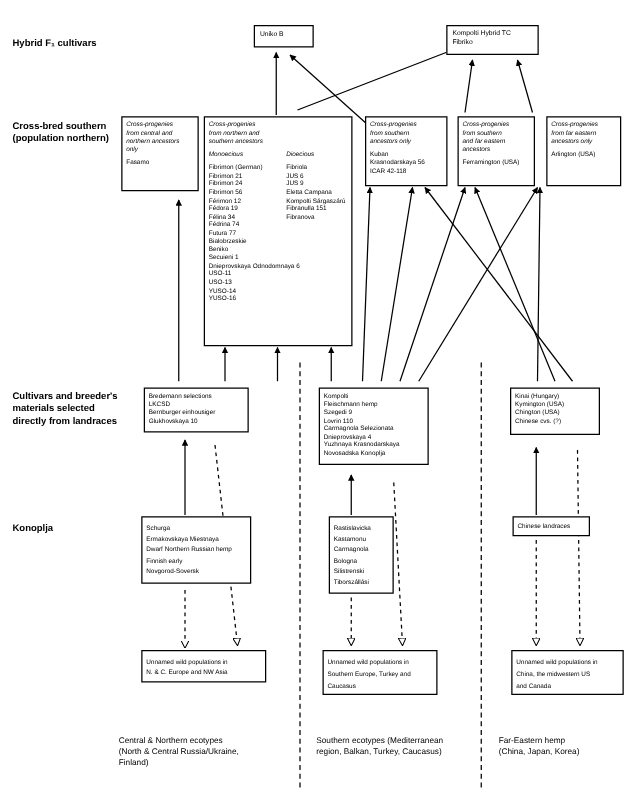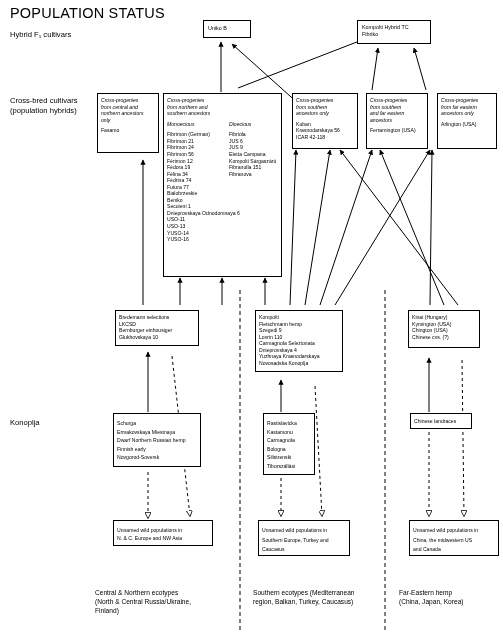--- a/index.html
+++ b/index.html
@@ -1,21 +1,21 @@
 <!DOCTYPE html>
 <html><head>
 <meta charset="utf-8">
 <style>
   html,body{margin:0;padding:0;background:#ffffff;}
   body{width:503px;height:640px;position:relative;overflow:hidden;
        font-family:"Liberation Sans","DejaVu Sans",sans-serif;color:#000;}
   #canvas{position:absolute;left:0;top:0;width:503px;height:640px;}
   .abs{position:absolute;}
   .title{font-size:14.5px;letter-spacing:.2px;}
-  .rowlabel{font-size:7.6px;line-height:10px;}
+  .rowlabel{font-size:7.6px;line-height:10px;font-weight:bold;}
   .box{border:1px solid #000;background:#fff;box-sizing:border-box;}
   .ital{font-style:italic;}
   .colhead{font-style:italic;}
   .cellwrap{padding:3px 3px 2px 3px;}
   .twocol{display:flex;}
   .twocol .c{flex:0 0 auto;}
   .lst{list-style:none;margin:0;padding:0;}
   .lst li{font-size:5.1px;line-height:6.55px;white-space:nowrap;}
   .sp{height:4px;}
   .footlabel{font-size:6.6px;line-height:9px;}
@@ -67,29 +67,33 @@
       <line x1="148" y1="472" x2="148" y2="518" stroke-dasharray="3,3" marker-end="url(#ahh)"></line>
       <line x1="281" y1="478" x2="281" y2="516" stroke-dasharray="3,3" marker-end="url(#ahh)"></line>
       <line x1="429" y1="432" x2="429" y2="516" stroke-dasharray="3,3" marker-end="url(#ahh)"></line>
 
       <line x1="172" y1="356" x2="190" y2="516" stroke-dasharray="3,3" marker-end="url(#ahh)"></line>
       <line x1="315" y1="386" x2="322" y2="516" stroke-dasharray="3,3" marker-end="url(#ahh)"></line>
       <line x1="462" y1="360" x2="464" y2="516" stroke-dasharray="3,3" marker-end="url(#ahh)"></line>
     </g>
   </svg>
 
-  <div class="abs title" style="left:10px;top:5px;">POPULATION STATUS</div>
 
   <div class="abs rowlabel" style="left:10px;top:30px;">Hybrid F₁ cultivars</div>
 
   <div class="abs rowlabel" style="left:10px;top:96px;width:120px;">
-    <div>Cross-bred cultivars</div>
-    <div>(population hybrids)</div>
-  </div>
-
+    <div>Cross-bred southern</div>
+    <div>(population northern)</div>
+  </div>
+
+  <div class="abs rowlabel" style="left:10px;top:312px;width:120px;">
+    <div>Cultivars and breeder's</div>
+    <div>materials selected</div>
+    <div>directly from landraces</div>
+  </div>
 
   <div class="abs rowlabel" style="left:10px;top:418px;">Konoplja</div>
 
 
   <div class="abs box" style="left:203px;top:20px;width:48px;height:18px;">
     <div class="cellwrap hdrbox" style="padding:4px 4px;">Uniko B</div>
   </div>
 
   <div class="abs box" style="left:357px;top:20px;width:74px;height:24px;">
     <div class="cellwrap hdrbox" style="padding:3px 4px;">

